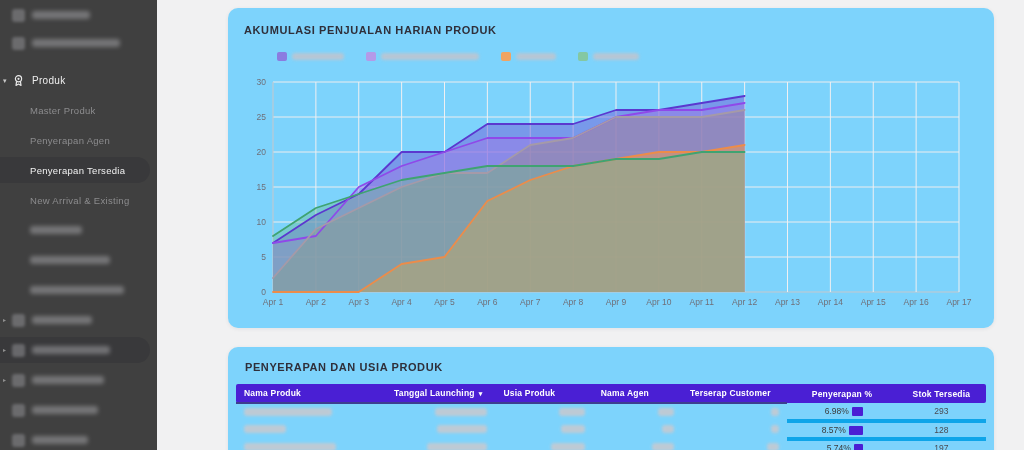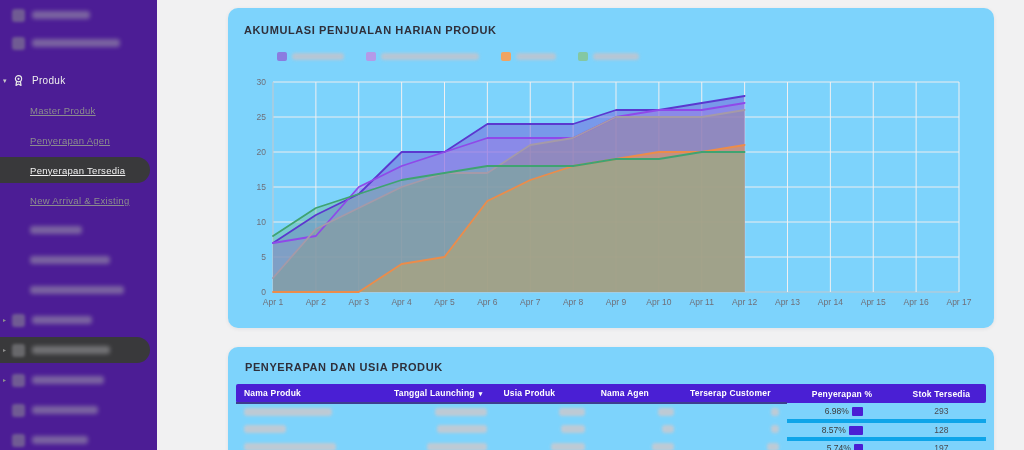--- a/index.html
+++ b/index.html
@@ -1,31 +1,31 @@
 <!DOCTYPE html>
 <html><head>
 <meta charset="utf-8">
 <style>
   * { margin:0; padding:0; box-sizing:border-box; }
   html,body { width:1024px; height:450px; overflow:hidden; }
   body { font-family:"Liberation Sans", sans-serif; background:#f1f1f2; }
   .app { display:flex; width:1024px; height:450px; }
 
   
-  .sidebar { width:157px; background:#4c1d95; height:100%; flex:none; padding-top:2px; }
+  .sidebar { width:157px; background:#404040; height:100%; flex:none; padding-top:2px; }
   .sb-item { position:relative; height:30px; display:flex; align-items:center; padding-left:12px; cursor:pointer; }
   .sb-item.short { height:26px; }
   .sb-item.gap { margin-top:7px; }
   .sb-item .caret { position:absolute; left:3px; font-size:7px; color:#c9c9c9; line-height:1; }
   .sb-item .caret.dim { color:#8f8f8f; font-size:6px; }
   .sb-ico { width:13px; height:13px; margin-right:7px; flex:none; }
   .sb-ico.blur { background:#8f8f93; opacity:.55; border-radius:3px; filter:blur(1.6px); }
   .sb-label { font-size:10px; color:#ededed; letter-spacing:.3px; }
   .sb-sub { padding-left:30px; }
-  .sb-sub .sb-label { font-size:9.5px; color:#8c8c8e;text-decoration:underline; }
+  .sb-sub .sb-label { font-size:9.5px; color:#8c8c8e; }
   .sb-sub.selected .sb-label { color:#f2f2f2; }
   .selected .pillbg { position:absolute; left:0; top:2px; bottom:2px; right:7px;
       background:#39393b; border-radius:0 14px 14px 0; z-index:0; }
   .sb-item > * { position:relative; z-index:1; }
   .blurbar { display:inline-block; height:8px; background:#9a9a9e; opacity:.5;
       border-radius:3px; filter:blur(2px); }
   .sb-sub .blurbar, .sb-item .blurbar { background:#a9a9ad; }
 
   
   .main { flex:1; padding:8px 30px 0 71px; }

